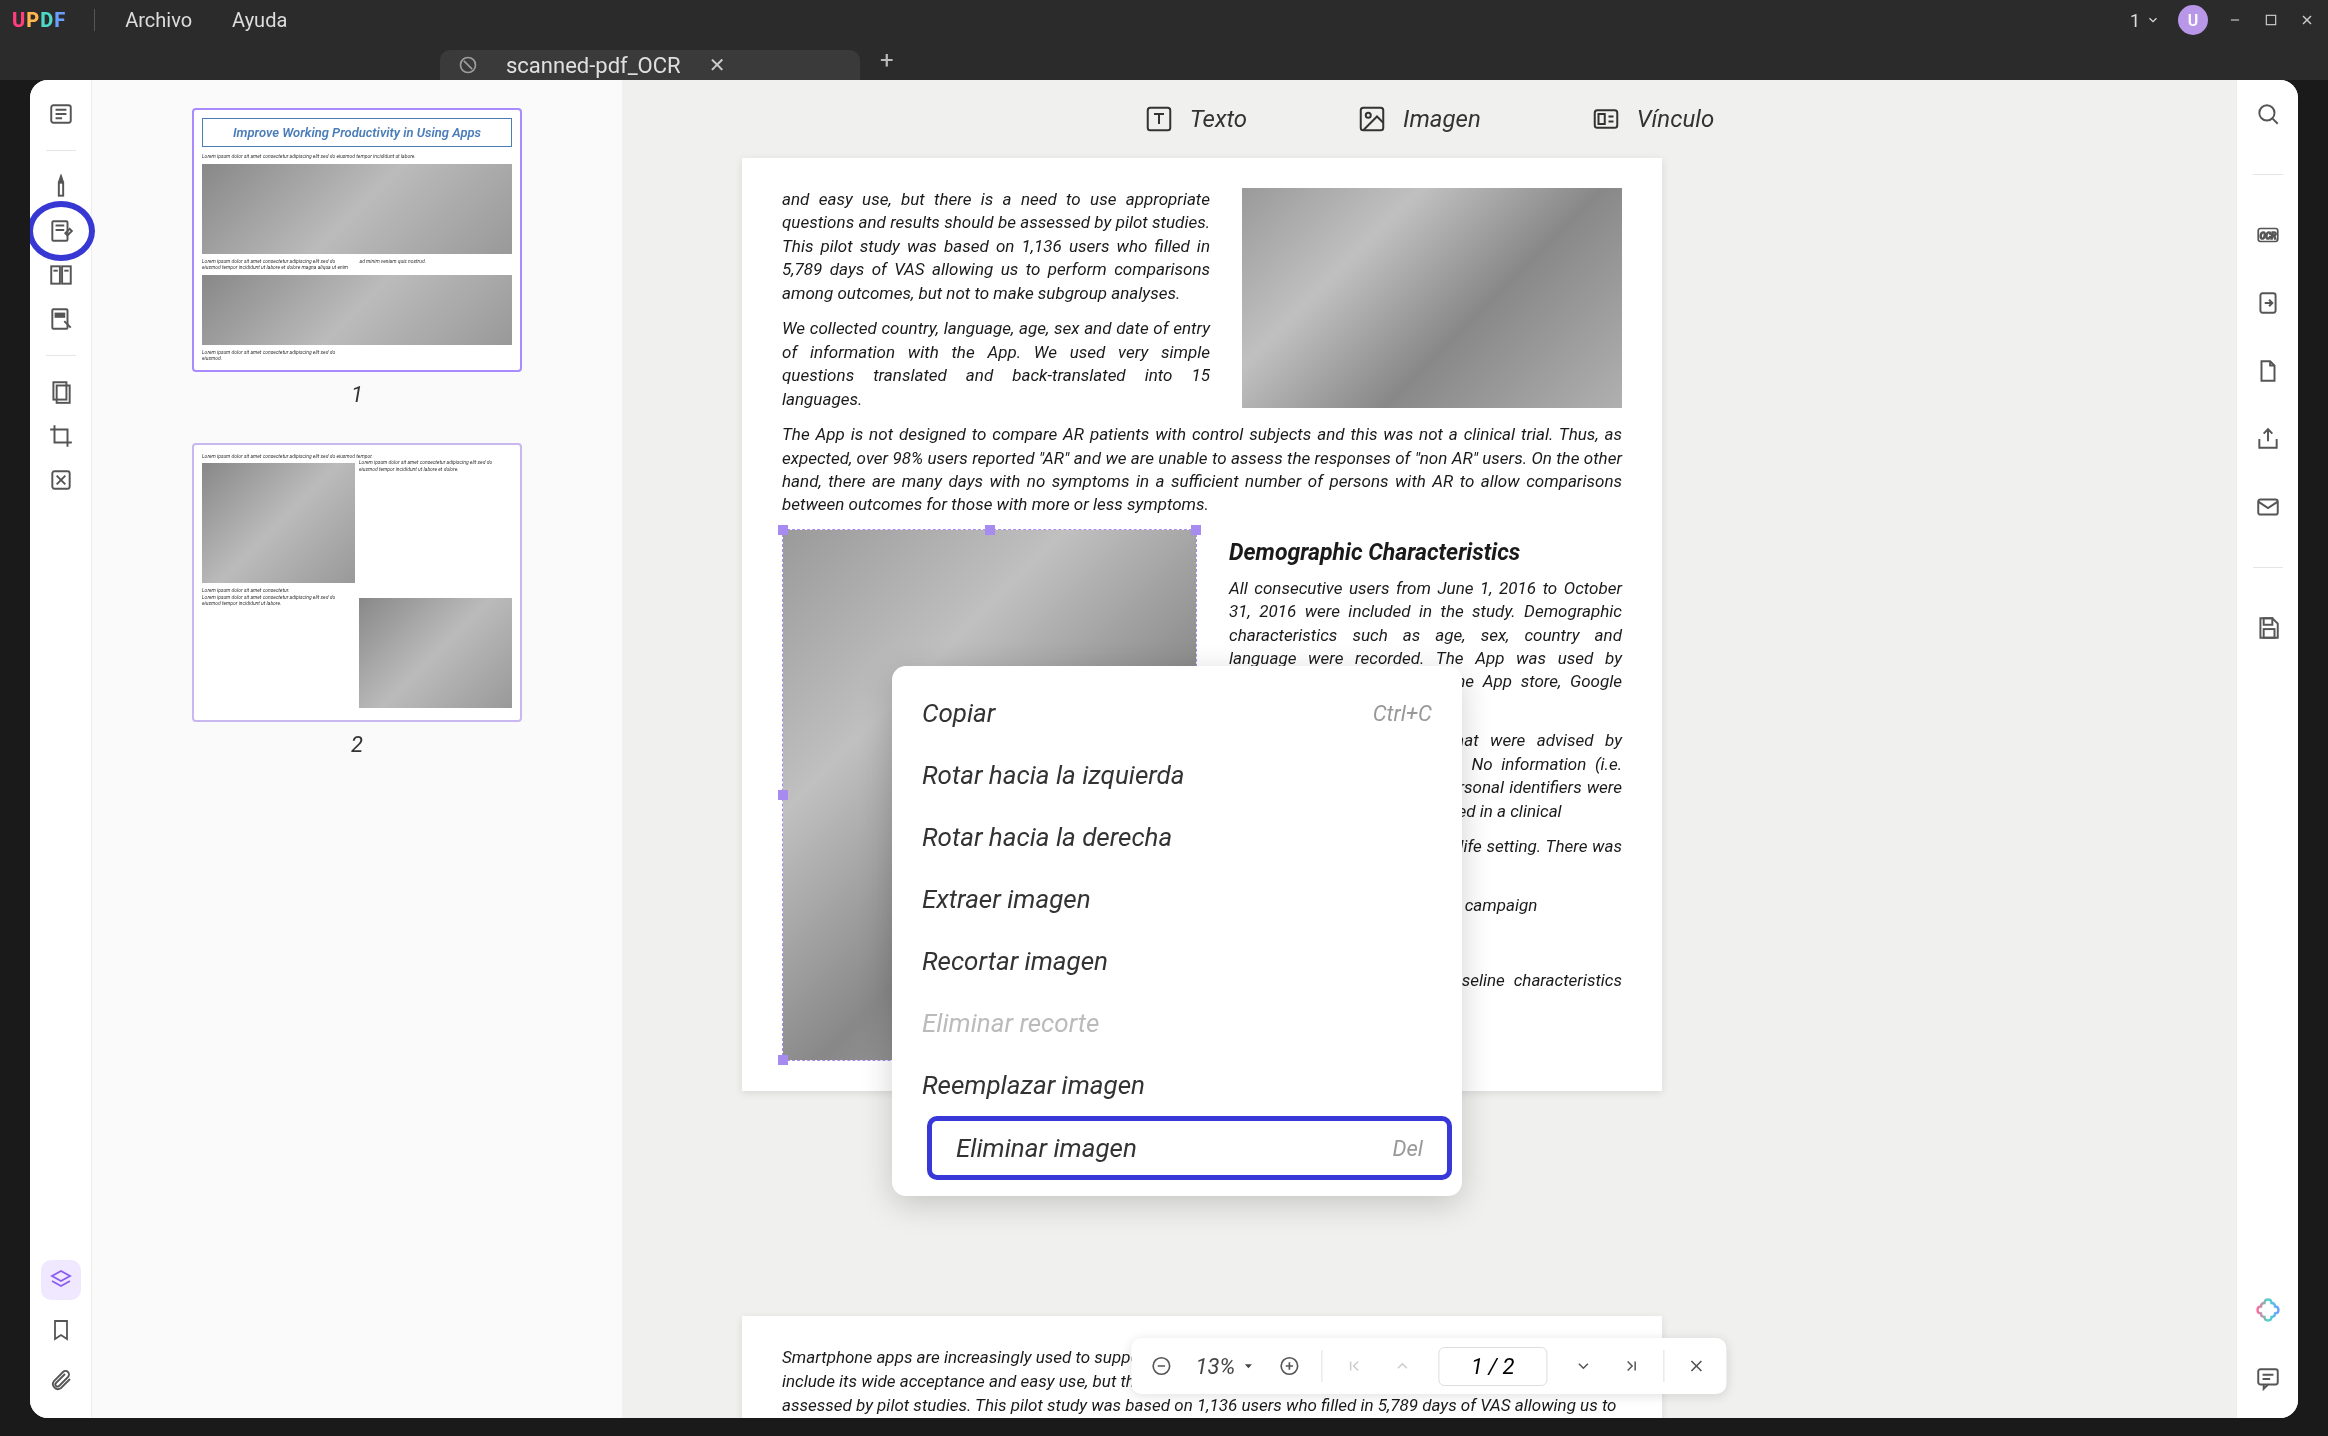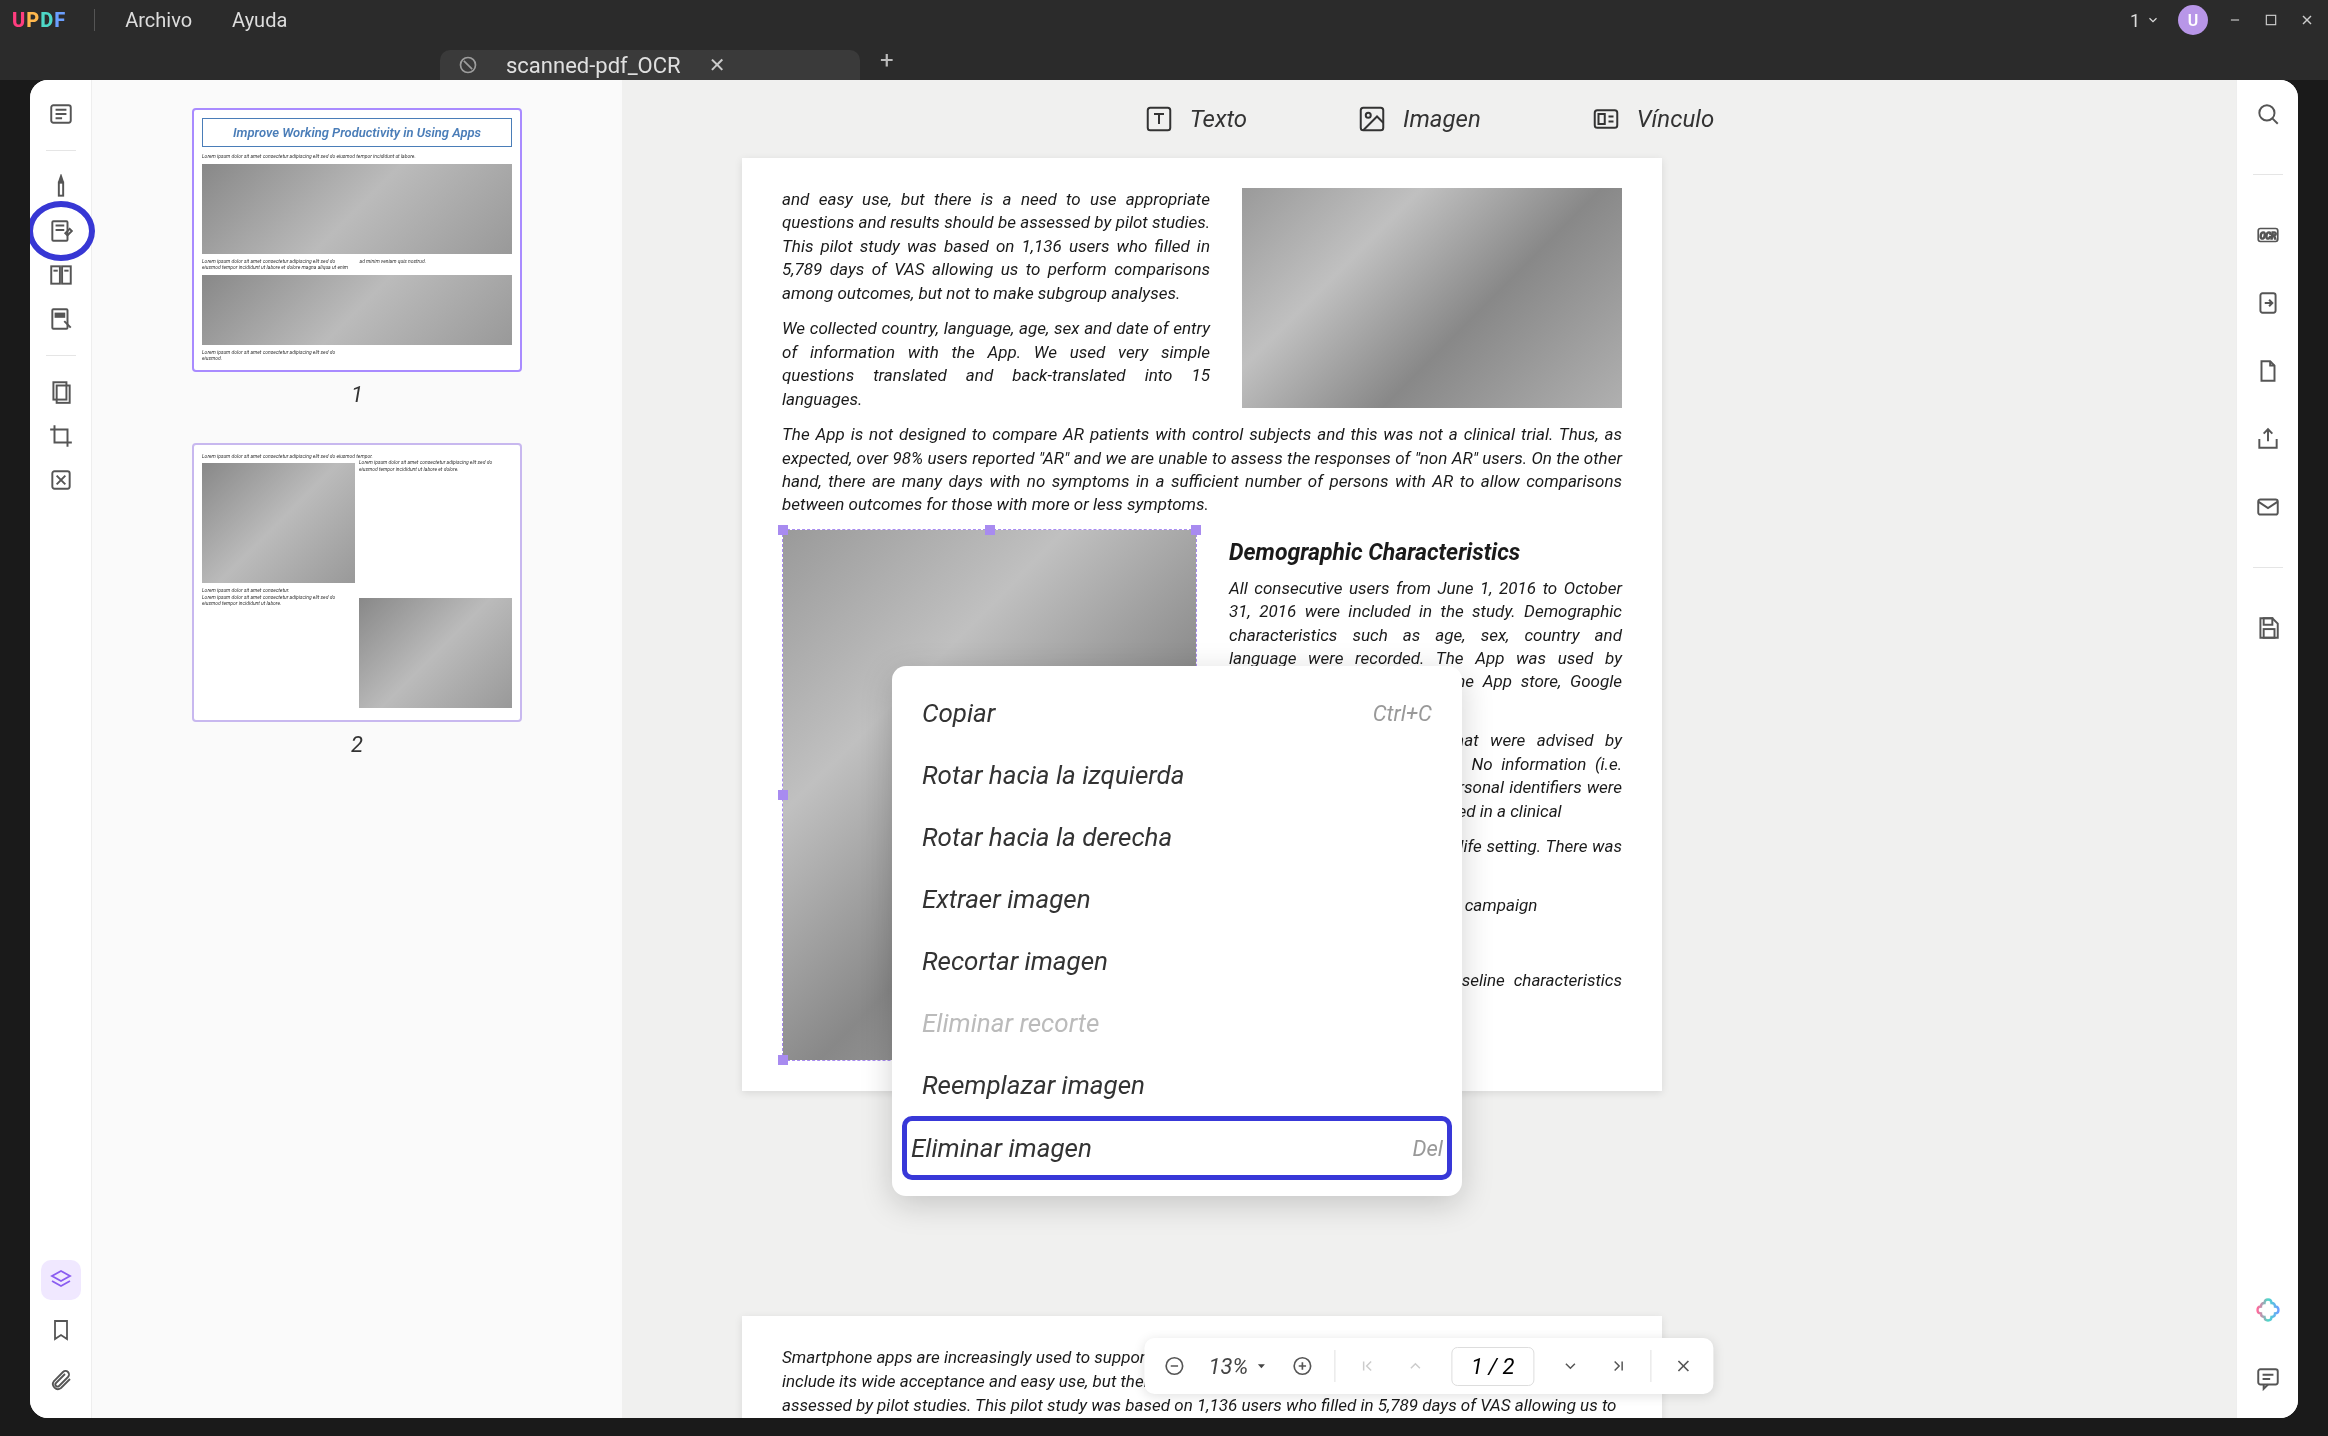--- a/index.html
+++ b/index.html
@@ -63,33 +63,33 @@
 .sel-handle { position:absolute; width:10px; height:10px; background:#a88bf0; }
 .sh-tl{top:-5px;left:-5px}.sh-tm{top:-5px;left:calc(50% - 5px)}.sh-tr{top:-5px;right:-5px}
 .sh-ml{top:calc(50% - 5px);left:-5px}.sh-mr{top:calc(50% - 5px);right:-5px}
 .sh-bl{bottom:-5px;left:-5px}.sh-bm{bottom:-5px;left:calc(50% - 5px)}.sh-br{bottom:-5px;right:-5px}
 
 
 .ctx-menu { position:absolute; background:#fff; border-radius:14px; box-shadow: 0 8px 32px rgba(0,0,0,0.18); padding: 16px 10px; width: 570px; }
 .ctx-item { display:flex; align-items:center; justify-content:space-between; padding: 16px 20px; font-size:26px; color:#333; cursor:pointer; border-radius:8px; }
 .ctx-item.disabled { color:#bbb; cursor:default; }
 .ctx-item .shortcut { color:#999; font-size:22px; }
-.ctx-item.highlighted-item { border:5px solid #3838d8; border-radius:10px; padding:12px 4px; }
+.ctx-item.highlighted-item { border:5px solid #3838d8; border-radius:10px; padding:12px 24px;margin-left:25px; }
 
 
 .right-sidebar { width:62px; background:#fff; display:flex; flex-direction:column; align-items:center; padding-top:14px; gap:28px; border-left:1px solid #eee;}
 .right-sidebar .side-bottom { margin-top:auto; padding-bottom:20px; gap:28px;}
 .ai-icon { font-size:22px; }
 
 
 .page-controls { position:absolute; bottom:24px; left:50%; transform:translateX(-50%); background:#fff; border-radius:10px; box-shadow:0 2px 12px rgba(0,0,0,0.12); display:flex; align-items:center; height:56px; padding:0 8px; gap:4px; }
 .pc-btn { width:44px; height:44px; display:flex; align-items:center; justify-content:center; cursor:pointer; color:#555; border-radius:6px; }
 .pc-btn.dim { color:#ccc; }
 .pc-zoom { display:flex; align-items:center; gap:6px; font-size:22px; color:#444; padding:0 8px; }
-.pc-pagebox { border:1px solid #ddd; border-radius:6px; padding:6px 19px; font-size:22px; margin: 0 10px; }
+.pc-pagebox { border:1px solid #ddd; border-radius:6px; padding:6px 32px; font-size:22px; margin: 0 10px; }
 .pc-sep { width:1px; height:32px; background:#e0e0e0; margin:0 6px; }
 
 
 .page2 { position:absolute; top:1236px; left:120px; width:920px; background:#fff; box-shadow:0 2px 8px rgba(0,0,0,0.1); padding:30px 40px; font-size:17px; line-height:1.4; color:#1a1a1a;}
 </style>
 </head>
 <body>
 
 <div class="titlebar">
   <div class="logo"><span class="c1">U</span><span class="c2">P</span><span class="c3">D</span><span class="c4">F</span></div>

